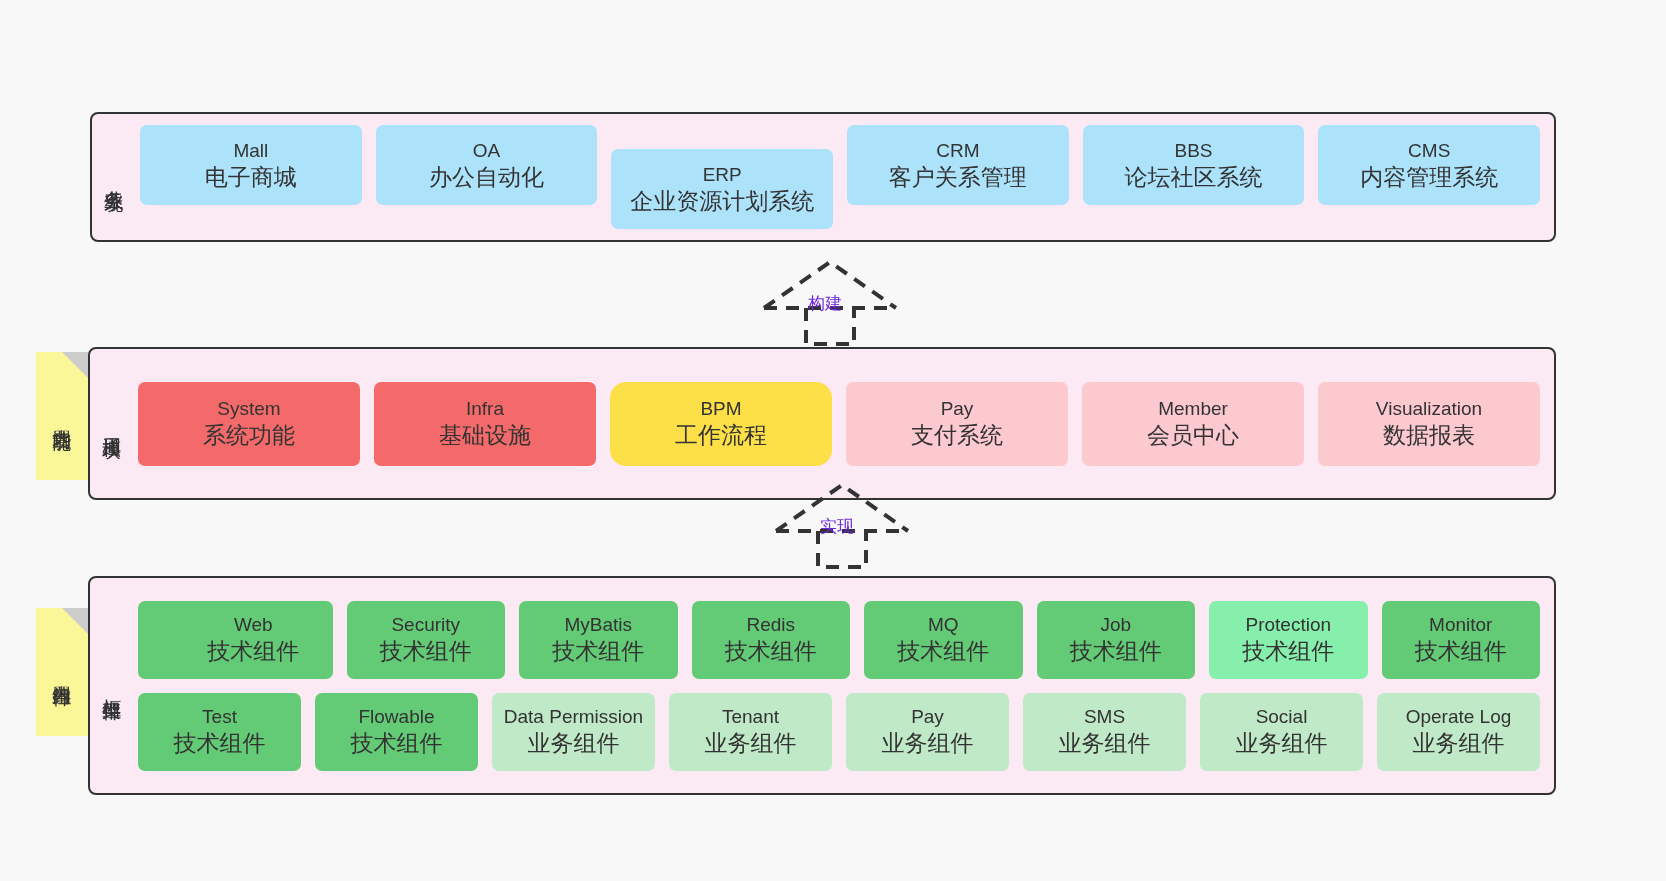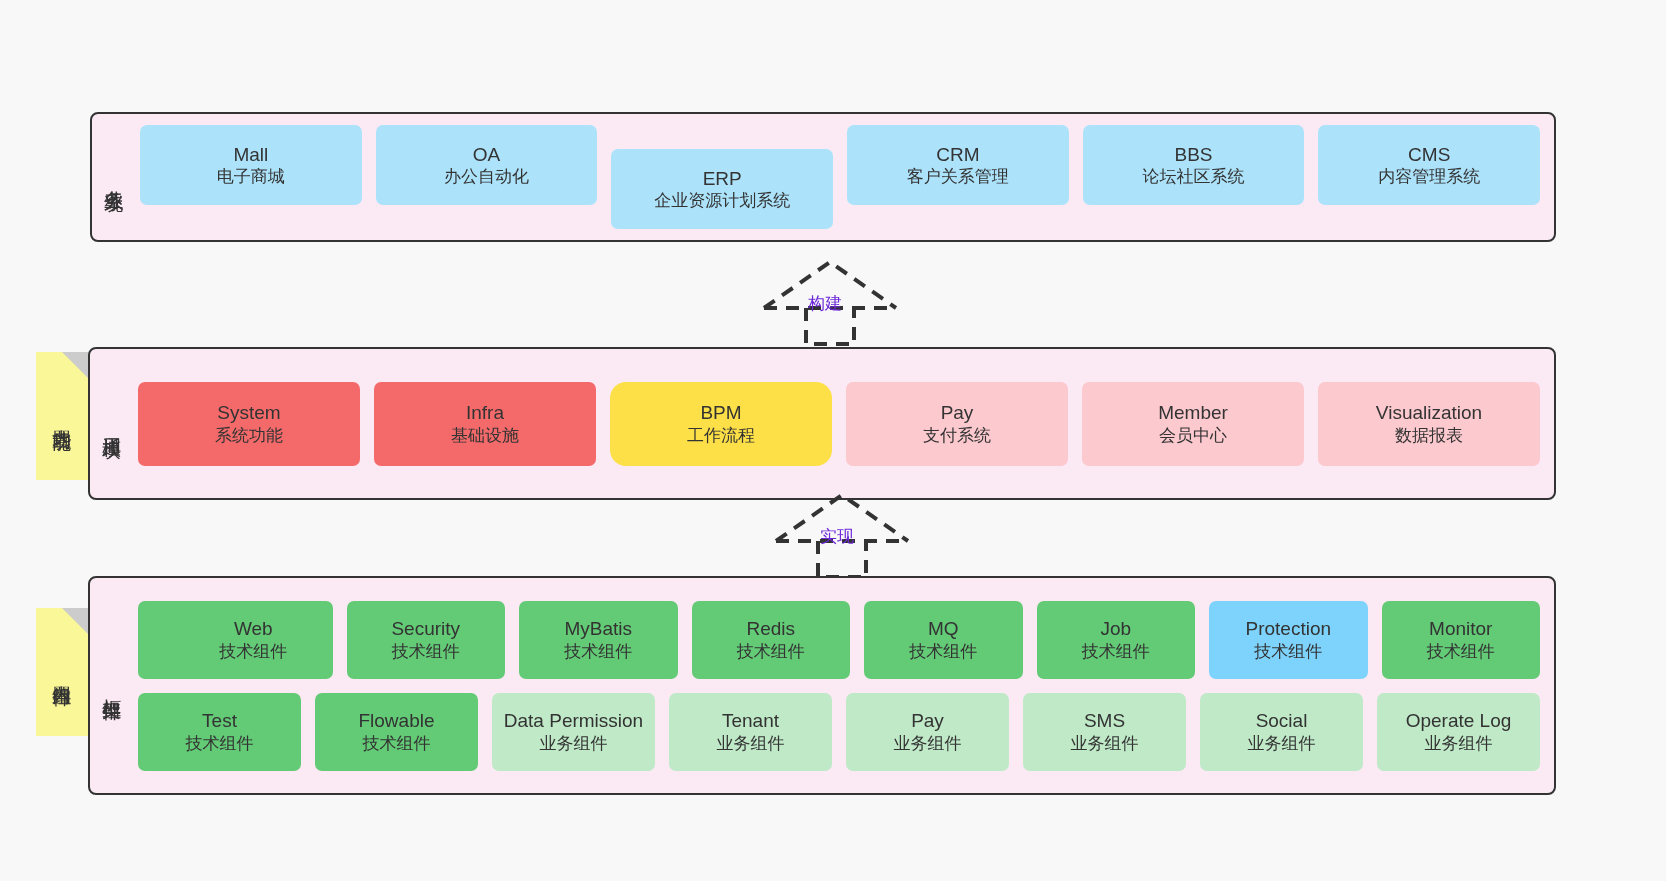--- a/index.html
+++ b/index.html
@@ -61,21 +61,21 @@
     display: flex;
     flex-direction: column;
     align-items: center;
     justify-content: center;
     text-align: center;
     line-height: 1.24;
     color: #333333;
     padding: 6px 4px;
   }
   .card .t1 { font-size: 19px; }
-  .card .t2 { font-size: 17px; }
+  .card .t2 { font-size: 23px; }
 
   .h-biz   { height: 80px; }
   .h-mod   { height: 84px; }
   .h-comp  { height: 78px; }
 
   
   .sticky {
     position: absolute;
     box-sizing: border-box;
     background: #faf798;
@@ -186,21 +186,21 @@
             <span class="t2">会员中心</span>
           </div>
           <div class="card h-mod" style="background: rgb(252, 201, 207);">
             <span class="t1">Visualization</span>
             <span class="t2">数据报表</span>
           </div>
         </div>
     </div>
   </div>
 
-  <div class="connector" style="left:772px; top:489px; width:140px; height:90px;">
+  <div class="connector" style="left:772px; top:479px; width:140px; height:90px;">
     <svg width="140" height="90" viewBox="0 0 140 90" aria-hidden="true">
       <polyline points="4,52 70,6 136,52" fill="none" stroke="#333333" stroke-width="4" stroke-dasharray="13,9"></polyline>
       <polyline points="4,52 136,52" fill="none" stroke="#333333" stroke-width="4" stroke-dasharray="13,9"></polyline>
       <polyline points="46,52 46,88 94,88 94,52" fill="none" stroke="#333333" stroke-width="4" stroke-dasharray="13,9"></polyline>
     </svg>
     <span class="conn-label" style="left:48px; top:36px;">实现</span>
   </div>
 
   <div class="sticky" style="left:36px; top:608px; width:52px; height:128px;">
     <span>内置组件</span>
@@ -227,21 +227,21 @@
             <span class="t2">技术组件</span>
           </div>
           <div class="card h-comp" style="background: rgb(99, 202, 118);">
             <span class="t1">MQ</span>
             <span class="t2">技术组件</span>
           </div>
           <div class="card h-comp" style="background: rgb(99, 202, 118);">
             <span class="t1">Job</span>
             <span class="t2">技术组件</span>
           </div>
-          <div class="card h-comp" style="background: #7dd3fc;">
+          <div class="card h-comp" style="background: #86efac;">
             <span class="t1">Protection</span>
             <span class="t2">技术组件</span>
           </div>
           <div class="card h-comp" style="background: rgb(99, 202, 118);">
             <span class="t1">Monitor</span>
             <span class="t2">技术组件</span>
           </div>
         </div>
       <div class="card-row">
           <div class="card h-comp" style="background: rgb(99, 202, 118);">

